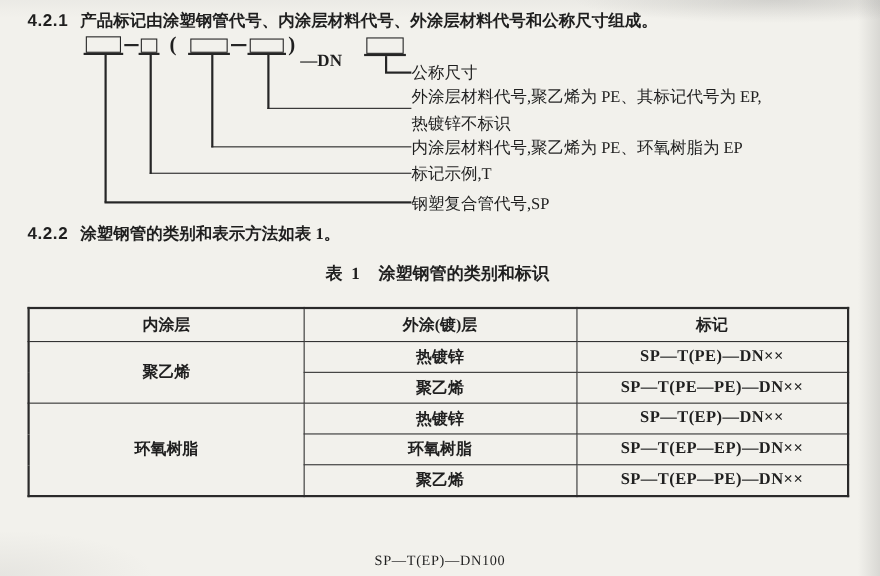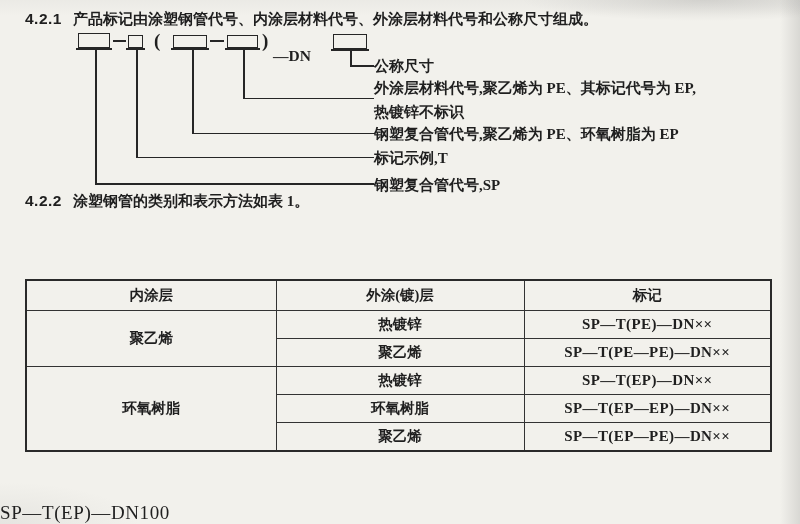--- a/index.html
+++ b/index.html
@@ -20,41 +20,41 @@
   .para{position:absolute;left:25px;white-space:nowrap;font-size:15px;font-weight:600;}
   .clause-num{font-family:"Liberation Sans",sans-serif;font-weight:700;font-size:15.5px;margin-right:11px;letter-spacing:0.5px;}
 
   
   .dbox{position:absolute;border:1.6px solid #262626;box-sizing:border-box;background:transparent;}
   .dbase{position:absolute;height:2.4px;background:#262626;}
   .vline{position:absolute;width:1.6px;background:#262626;}
   .hline{position:absolute;height:1.6px;background:#262626;}
   .dtext{position:absolute;font-size:15.5px;font-weight:600;white-space:nowrap;}
   .dparen{position:absolute;font-size:19px;font-weight:600;}
-  .dlabel{position:absolute;left:374px;font-size:15px;font-weight:700;white-space:nowrap;}
+  .dlabel{position:absolute;left:374px;font-size:15px;font-weight:400;white-space:nowrap;}
 
   
   .tbl-title{position:absolute;left:25px;top:239px;width:745px;text-align:center;
     font-weight:700;font-size:15.5px;white-space:nowrap;}
   .tbl-title .prefix{margin-right:15px;letter-spacing:2px;}
 
   
   table.cls{position:absolute;left:25px;top:279px;width:745px;
     border-collapse:collapse;table-layout:fixed;
     border:2px solid #2a2a2a;font-size:14.5px;}
   table.cls th, table.cls td{
     border:1.2px solid #333;text-align:center;vertical-align:middle;
     padding:0;font-weight:600;overflow:hidden;}
   table.cls th{height:29px;font-size:14.5px;text-align:center;}
   table.cls td{height:27px;margin-top:37px;}
   td.mark{font-family:"Liberation Serif",serif;font-weight:500;font-size:15px;letter-spacing:0.4px;}
 
   .example-line1{position:absolute;left:57px;top:477px;font-size:14.5px;font-weight:600;white-space:nowrap;}
-  .example-line2{position:absolute;left:0;top:502px;width:800px;
-    font-size:19px;font-weight:500;letter-spacing:0.6px;}
+  .example-line2{position:absolute;left:0;top:502px;width:800px;text-align:center;
+    font-size:13px;font-weight:500;letter-spacing:0.6px;}
 </style>
 </head>
 <body>
 
 <div class="page">
 
   <div class="para" style="top:10px">
     <span class="clause-num">4.2.1</span><span>产品标记由涂塑钢管代号、内涂层材料代号、外涂层材料代号和公称尺寸组成。</span>
   </div>
 
@@ -87,29 +87,32 @@
 
     <div class="vline" style="left:136px;top:50px;height:108px"></div>
     <div class="hline" style="left:136px;top:156.5px;width:238px"></div>
 
     <div class="vline" style="left:95px;top:50px;height:134px"></div>
     <div class="hline" style="left:95px;top:183px;width:279px"></div>
 
     <div class="dlabel" style="top:57px">公称尺寸</div>
     <div class="dlabel" style="top:79px">外涂层材料代号,聚乙烯为 PE、其标记代号为 EP,</div>
     <div class="dlabel" style="top:103px">热镀锌不标识</div>
-    <div class="dlabel" style="top:125px">钢塑复合管代号,聚乙烯为 PE、环氧树脂为 EP</div>
+    <div class="dlabel" style="top:125px">内涂层材料代号,聚乙烯为 PE、环氧树脂为 EP</div>
     <div class="dlabel" style="top:149px">标记示例,T</div>
     <div class="dlabel" style="top:176px">钢塑复合管代号,SP</div>
   </div>
 
-  <div class="para" style="top:192px">
+  <div class="para" style="top:203px">
     <span class="clause-num">4.2.2</span><span>涂塑钢管的类别和表示方法如表 1。</span>
   </div>
 
+  <div class="tbl-title">
+    <span class="prefix">表 1</span><span>涂塑钢管的类别和标识</span>
+  </div>
 
   <table class="cls">
     <colgroup>
       <col style="width:250px">
         <col style="width:248px">
         <col style="width:247px">
     </colgroup>
     <thead>
       <tr>
         <th>内涂层</th>

